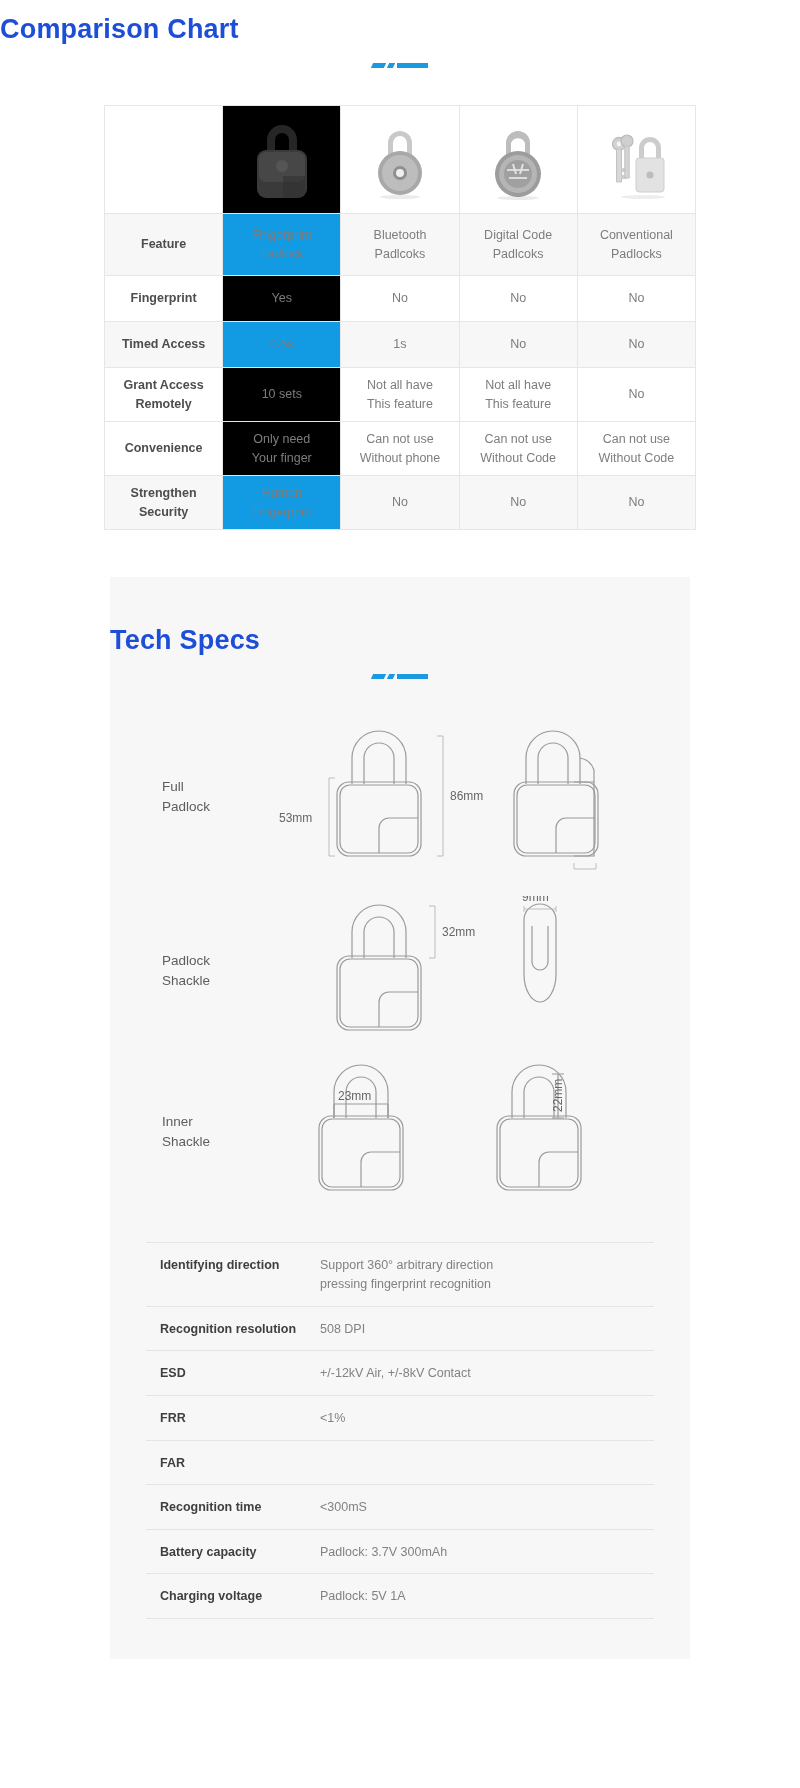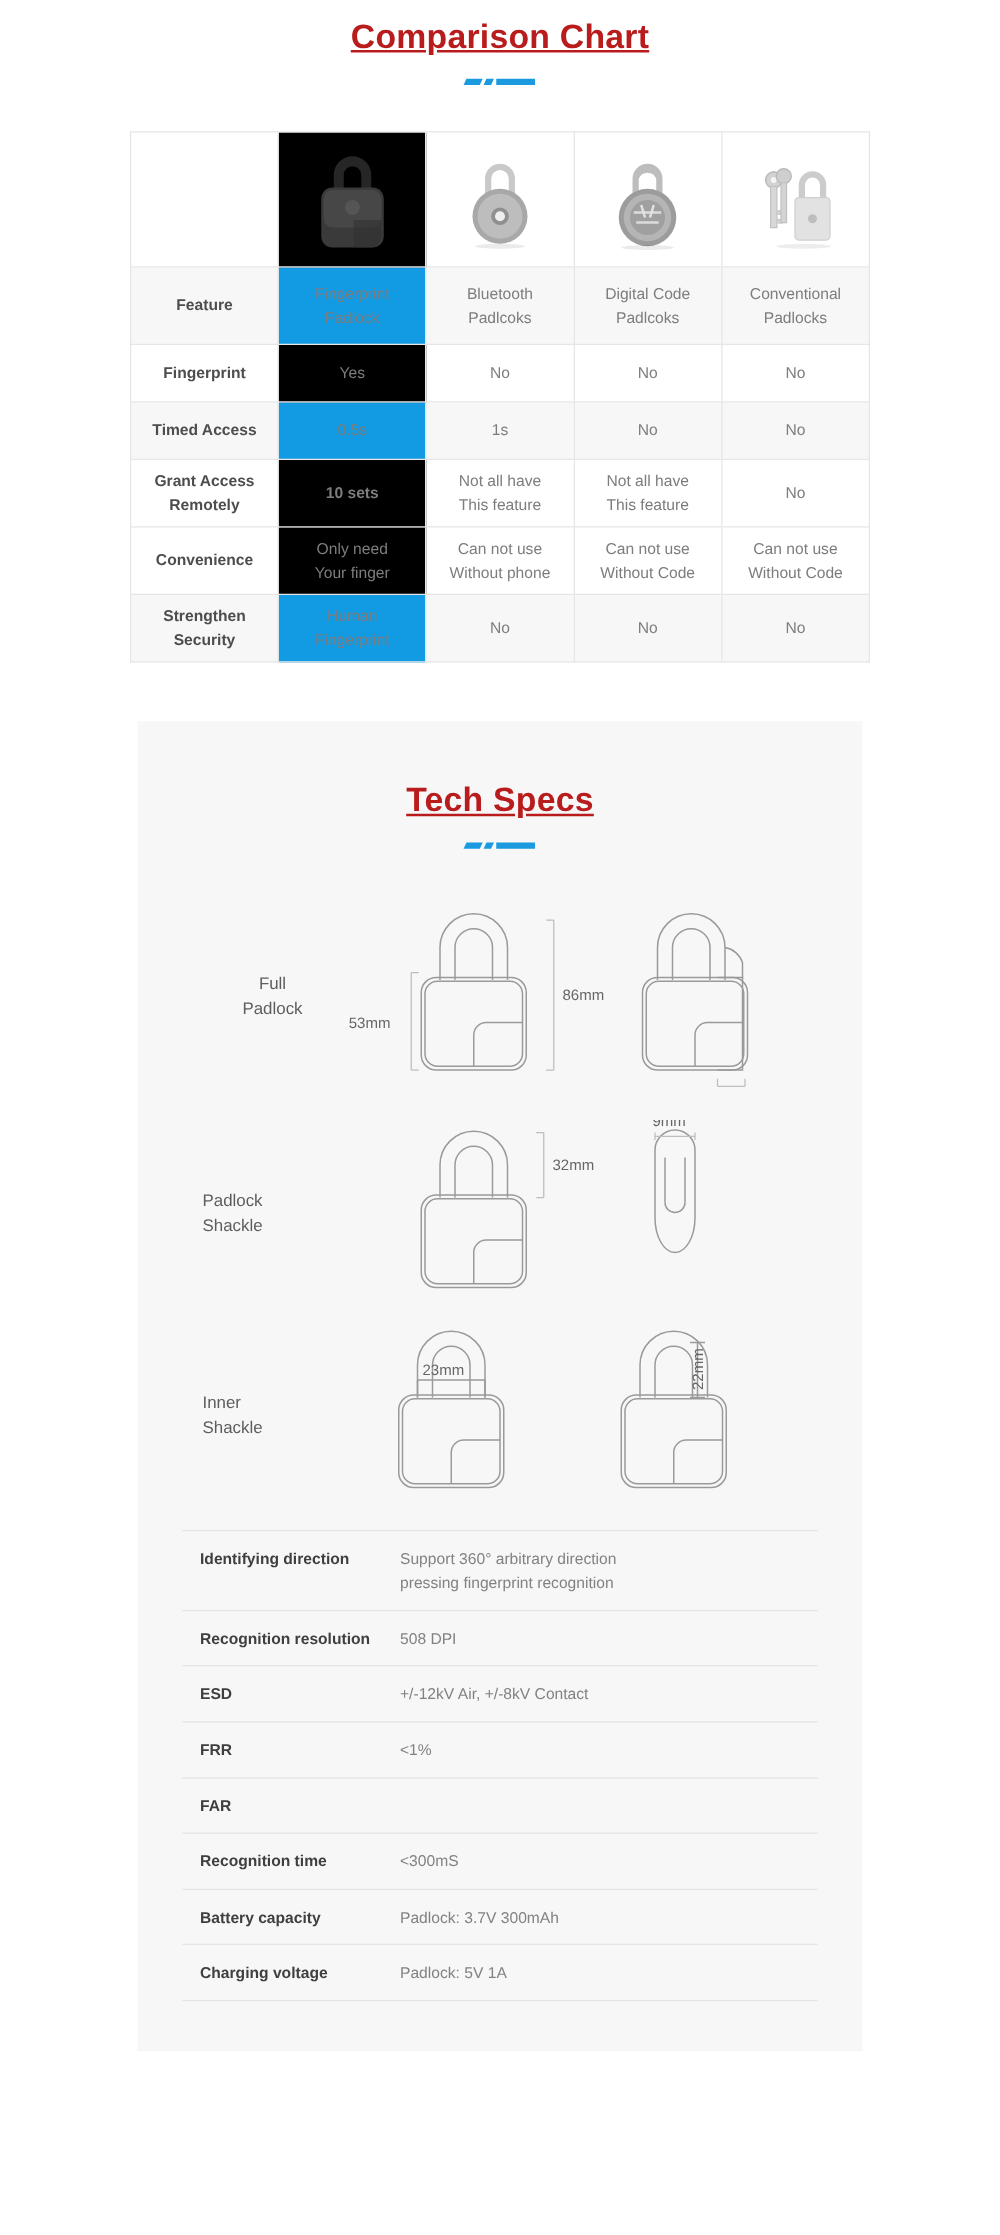--- a/index.html
+++ b/index.html
@@ -7,26 +7,25 @@
     width: 800px;
     height: 1788px;
     background: #ffffff;
     font-family: "Liberation Sans", sans-serif;
     color: #5a5a5a;
     overflow: hidden;
   }
 
   
   .section-title {
-    text-align: center;
+    text-align: left;
     font-size: 27px;
     font-weight: bold;
-    color: #b91c1c;
+    color: #1d4ed8;
     letter-spacing: 0.2px;
-    text-decoration: underline;
   }
   .title-rule {
     width: 56px;
     height: 7px;
     margin: 17px auto 0 auto;
     position: relative;
   }
   .title-rule .d1 {
     position: absolute; left: 0; top: 1px;
     width: 13px; height: 5px; background: #1b9ae0;
@@ -96,21 +95,21 @@
     line-height: 1.5;
     color: #5d5d5d;
     text-align: left;
     padding-left: 16px;
   }
   .dim-figs { flex: 1; display: flex; align-items: flex-end; justify-content: flex-start; }
 
   .dim-text { font-size: 12px; fill: #666; font-family: "Liberation Sans", sans-serif; }
 
   
-  .spec-list { margin: 22px 36px 0 36px; }
+  .spec-list { margin: 40px 36px 0 36px; }
   .spec-row {
     display: flex;
     align-items: flex-start;
     border-top: 1px solid #e4e4e4;
     padding: 13px 0 12px 14px;
     min-height: 38px;
   }
   .spec-row:last-child { border-bottom: 1px solid #e4e4e4; }
   .spec-key {
     width: 160px;
@@ -223,21 +222,21 @@
           <td class="firstcol" style="white-space:pre-line;">Timed Access</td>
           <td class="hl" style="white-space:pre-line;">0.5s</td>
           <td style="white-space:pre-line;">1s</td>
           <td style="white-space:pre-line;">No</td>
           <td style="white-space:pre-line;">No</td>
         </tr>
 
         <tr class="tallrow">
           <td class="firstcol" style="white-space:pre-line;">Grant Access
 Remotely</td>
-          <td class="hl" style="white-space:pre-line;font-weight:bold;">10 sets</td>
+          <td class="hl" style="white-space:pre-line;">10 sets</td>
           <td style="white-space:pre-line;">Not all have
 This feature</td>
           <td style="white-space:pre-line;">Not all have
 This feature</td>
           <td style="white-space:pre-line;">No</td>
         </tr>
 
         <tr class="tallrow">
           <td class="firstcol" style="white-space:pre-line;">Convenience</td>
           <td class="hl" style="white-space:pre-line;">Only need
@@ -266,21 +265,21 @@
 
 <section id="techspecs">
   <h1 class="section-title">Tech Specs</h1>
   <div class="title-rule">
     <span class="d1"></span>
       <span class="d2"></span>
       <span class="d3"></span>
   </div>
 
   <div class="dim-block" style="margin-top:42px;">
-    <div class="dim-label" style="white-space:pre-line;text-align:center;">Full
+    <div class="dim-label" style="white-space:pre-line;">Full
 Padlock</div>
     <div class="dim-figs">
       <svg width="380" height="150" viewBox="0 0 380 150">
 
         <g stroke="#9a9a9a" stroke-width="1.2" fill="none">
           <path d="M78 62 L78 36 A27 27 0 0 1 132 36 L132 62"></path>
           <path d="M90 62 L90 36 A15 15 0 0 1 120 36 L120 62"></path>
           <rect x="63" y="60" width="84" height="74" rx="12"></rect>
           <rect x="66" y="63" width="78" height="68" rx="10"></rect>
           <path d="M105 131 L105 106 A10 10 0 0 1 115 96 L144 96"></path>

